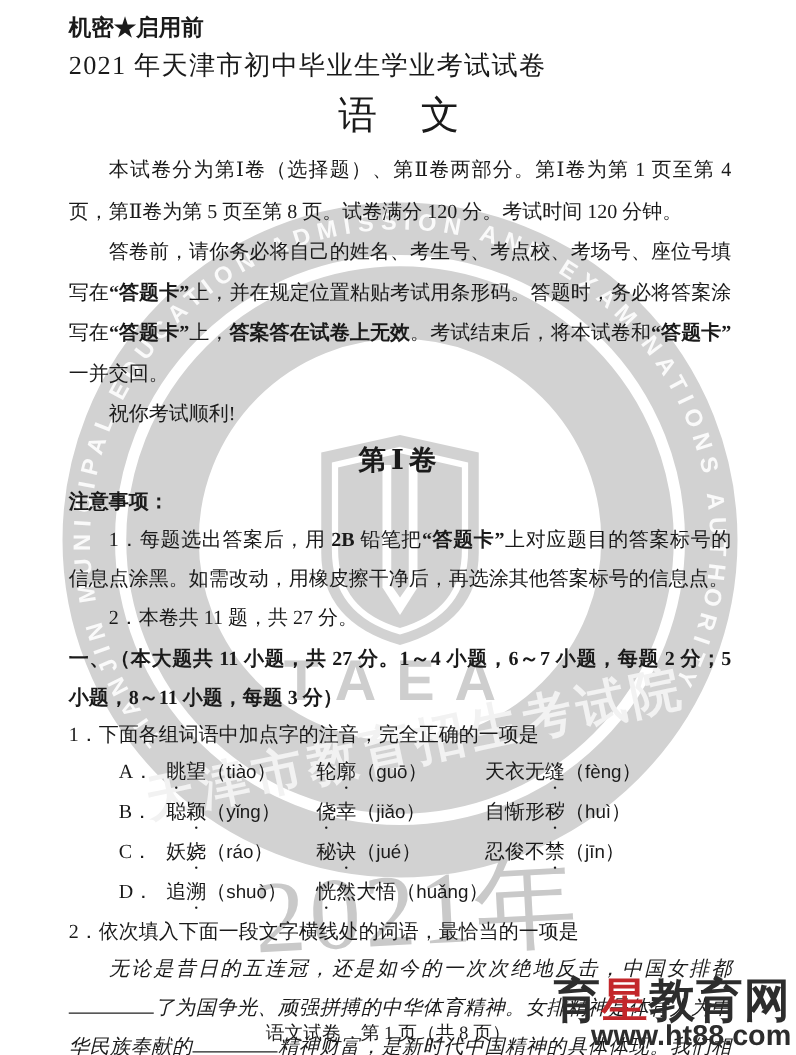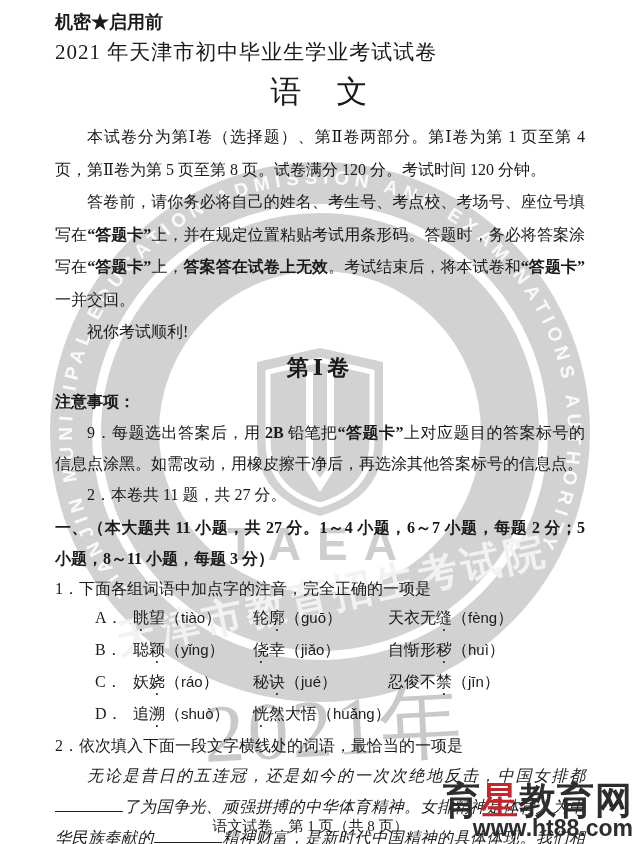--- a/index.html
+++ b/index.html
@@ -87,21 +87,21 @@
   <div class="intro">
     <p>本试卷分为第Ⅰ卷（选择题）、第Ⅱ卷两部分。第Ⅰ卷为第 1 页至第 4 页，第Ⅱ卷为第 5 页至第 8 页。试卷满分 120 分。考试时间 120 分钟。</p>
     <p><span>答卷前，请你务必将自己的姓名、考生号、考点校、考场号、座位号填写在</span><span class="b">“答题卡”</span><span>上，并在规定位置粘贴考试用条形码。答题时，务必将答案涂写在</span><span class="b">“答题卡”</span><span>上，</span><span class="b">答案答在试卷上无效</span><span>。考试结束后，将本试卷和</span><span class="b">“答题卡”</span><span>一并交回。</span></p>
     <p>祝你考试顺利!</p>
   </div>
 
   <div class="part-head">第Ⅰ卷</div>
 
   <div class="notes">
     <div class="notes-title">注意事项：</div>
-    <p><span>9．每题选出答案后，用 </span><span class="b">2B</span><span> 铅笔把</span><span class="b">“答题卡”</span><span>上对应题目的答案标号的信息点涂黑。如需改动，用橡皮擦干净后，再选涂其他答案标号的信息点。</span></p>
+    <p><span>1．每题选出答案后，用 </span><span class="b">2B</span><span> 铅笔把</span><span class="b">“答题卡”</span><span>上对应题目的答案标号的信息点涂黑。如需改动，用橡皮擦干净后，再选涂其他答案标号的信息点。</span></p>
     <p>2．本卷共 11 题，共 27 分。</p>
   </div>
 
   <div class="sec-head">一、（本大题共 11 小题，共 27 分。1～4 小题，6～7 小题，每题 2 分；5 小题，8～11 小题，每题 3 分）</div>
 
   <div class="stem">1．下面各组词语中加点字的注音，完全正确的一项是</div>
 
   <div class="q1-opts">
     <div class="q1-row">
       <span class="lab">A．</span>

